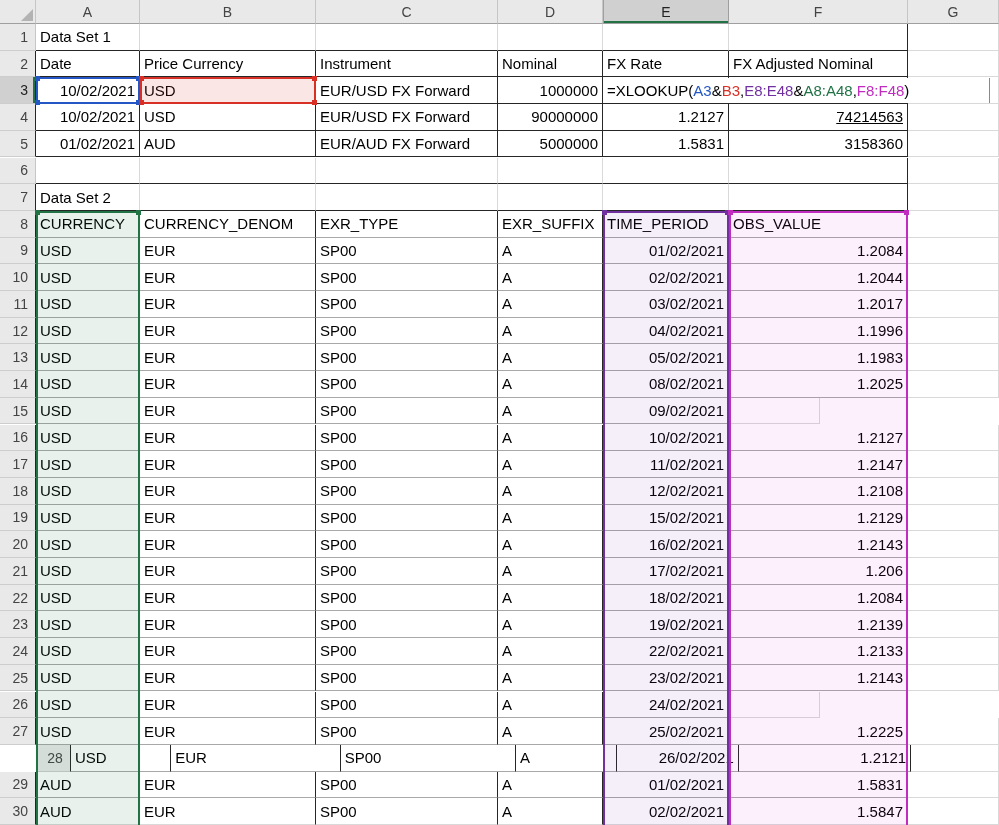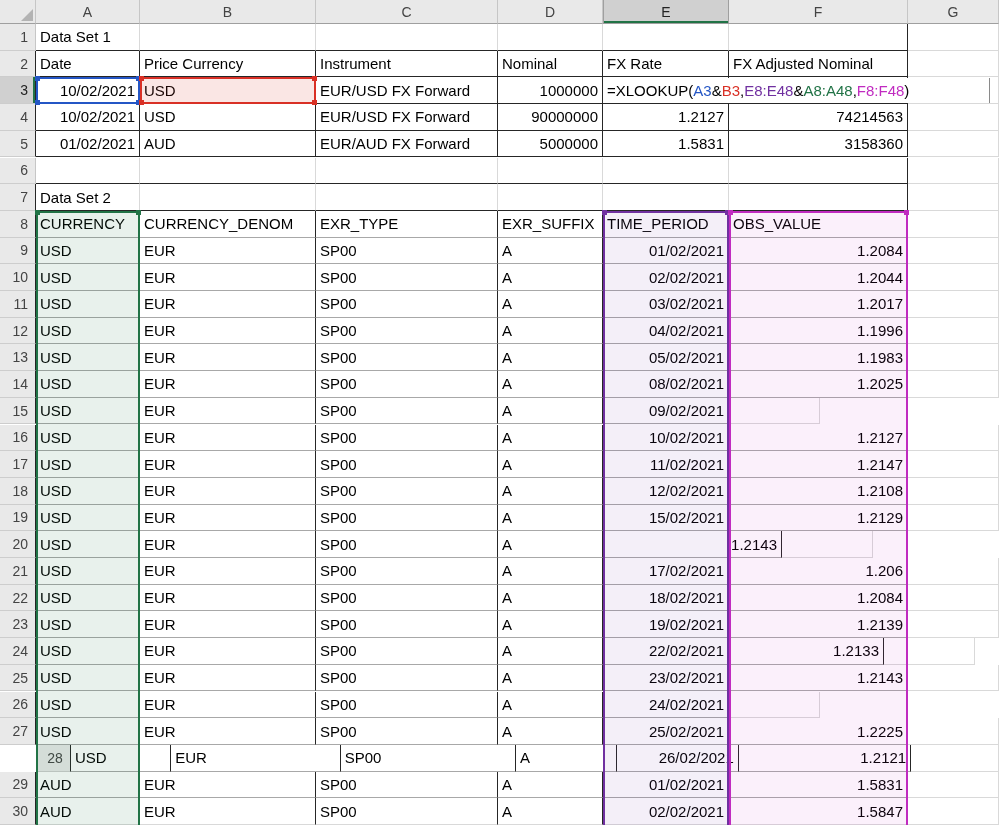--- a/index.html
+++ b/index.html
@@ -68,21 +68,21 @@
         <div class="cell vd hb-dark" style="width: 179px;"></div>
         <div class="cell" style="width: 91px;"></div>
       </div>
       <div class="row" style="top: 104.1px; height: 26.7px;">
         <div class="rh gd">4</div>
         <div class="cell vd hb-dark al-r" style="width: 104px;">10/02/2021</div>
         <div class="cell vd hb-dark" style="width: 176px;">USD</div>
         <div class="cell vd hb-dark" style="width: 182px;">EUR/USD FX Forward</div>
         <div class="cell vd hb-dark al-r" style="width: 105px;">90000000</div>
         <div class="cell vd hb-dark al-r" style="width: 126px;">1.2127</div>
-        <div class="cell vd hb-dark al-r" style="width: 179px;">74214563</div>
+        <div class="cell vd hb-dark al-r" style="width: 179px; text-decoration: underline;">74214563</div>
         <div class="cell" style="width: 91px;"></div>
       </div>
       <div class="row" style="top: 130.8px; height: 26.7px;">
         <div class="rh gd">5</div>
         <div class="cell vd hb-dark al-r" style="width: 104px;">01/02/2021</div>
         <div class="cell vd hb-dark" style="width: 176px;">AUD</div>
         <div class="cell vd hb-dark" style="width: 182px;">EUR/AUD FX Forward</div>
         <div class="cell vd hb-dark al-r" style="width: 105px;">5000000</div>
         <div class="cell vd hb-dark al-r" style="width: 126px;">1.5831</div>
         <div class="cell vd hb-dark al-r" style="width: 179px;">3158360</div>
@@ -226,20 +226,21 @@
         <div class="cell vd hb-mid al-r" style="width: 126px;">15/02/2021</div>
         <div class="cell vd hb-mid al-r" style="width: 179px;">1.2129</div>
         <div class="cell" style="width: 91px;"></div>
       </div>
       <div class="row" style="top: 531.3px; height: 26.7px;">
         <div class="rh gd">20</div>
         <div class="cell vd hb-mid" style="width: 104px;">USD</div>
         <div class="cell vd hb-mid" style="width: 176px;">EUR</div>
         <div class="cell vd hb-mid" style="width: 182px;">SP00</div>
         <div class="cell vd hb-mid" style="width: 105px;">A</div>
+        <div class="cell vd hb-mid al-r" style="width: 126px;">16/02/2021</div>
         <div class="cell vd hb-mid al-r" style="width: 179px;">1.2143</div>
         <div class="cell" style="width: 91px;"></div>
       </div>
       <div class="row" style="top: 558px; height: 26.7px;">
         <div class="rh gd">21</div>
         <div class="cell vd hb-mid" style="width: 104px;">USD</div>
         <div class="cell vd hb-mid" style="width: 176px;">EUR</div>
         <div class="cell vd hb-mid" style="width: 182px;">SP00</div>
         <div class="cell vd hb-mid" style="width: 105px;">A</div>
         <div class="cell vd hb-mid al-r" style="width: 126px;">17/02/2021</div>
@@ -266,21 +267,21 @@
         <div class="cell vd hb-mid al-r" style="width: 179px;">1.2139</div>
         <div class="cell" style="width: 91px;"></div>
       </div>
       <div class="row" style="top: 638.1px; height: 26.7px;">
         <div class="rh gd">24</div>
         <div class="cell vd hb-mid" style="width: 104px;">USD</div>
         <div class="cell vd hb-mid" style="width: 176px;">EUR</div>
         <div class="cell vd hb-mid" style="width: 182px;">SP00</div>
         <div class="cell vd hb-mid" style="width: 105px;">A</div>
         <div class="cell vd hb-mid al-r" style="width: 126px;">22/02/2021</div>
-        <div class="cell vd hb-mid al-r" style="width: 155px;">1.2133</div>
+        <div class="cell vd hb-mid al-r" style="width: 179px;">1.2133</div>
         <div class="cell" style="width: 91px;"></div>
       </div>
       <div class="row" style="top: 664.8px; height: 26.7px;">
         <div class="rh gd">25</div>
         <div class="cell vd hb-mid" style="width: 104px;">USD</div>
         <div class="cell vd hb-mid" style="width: 176px;">EUR</div>
         <div class="cell vd hb-mid" style="width: 182px;">SP00</div>
         <div class="cell vd hb-mid" style="width: 105px;">A</div>
         <div class="cell vd hb-mid al-r" style="width: 126px;">23/02/2021</div>
         <div class="cell vd hb-mid al-r" style="width: 179px;">1.2143</div>

